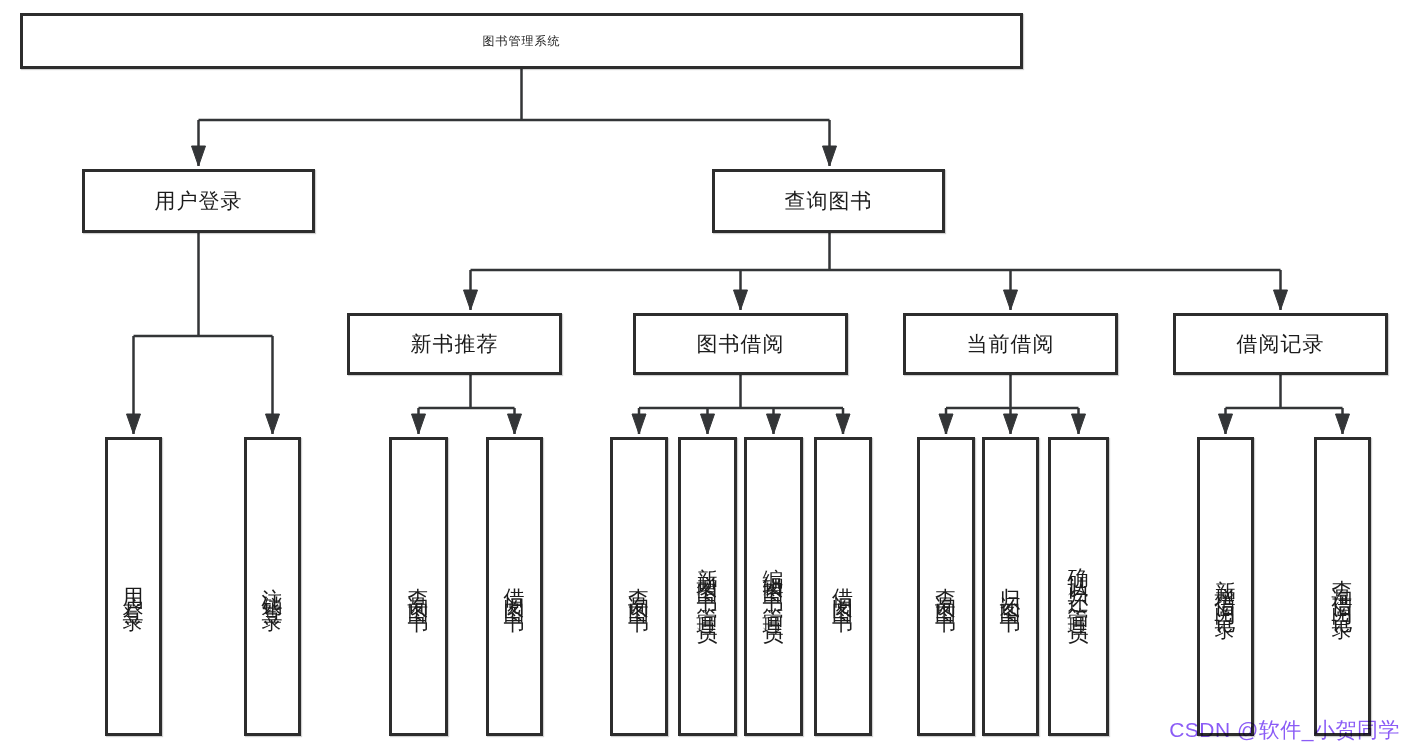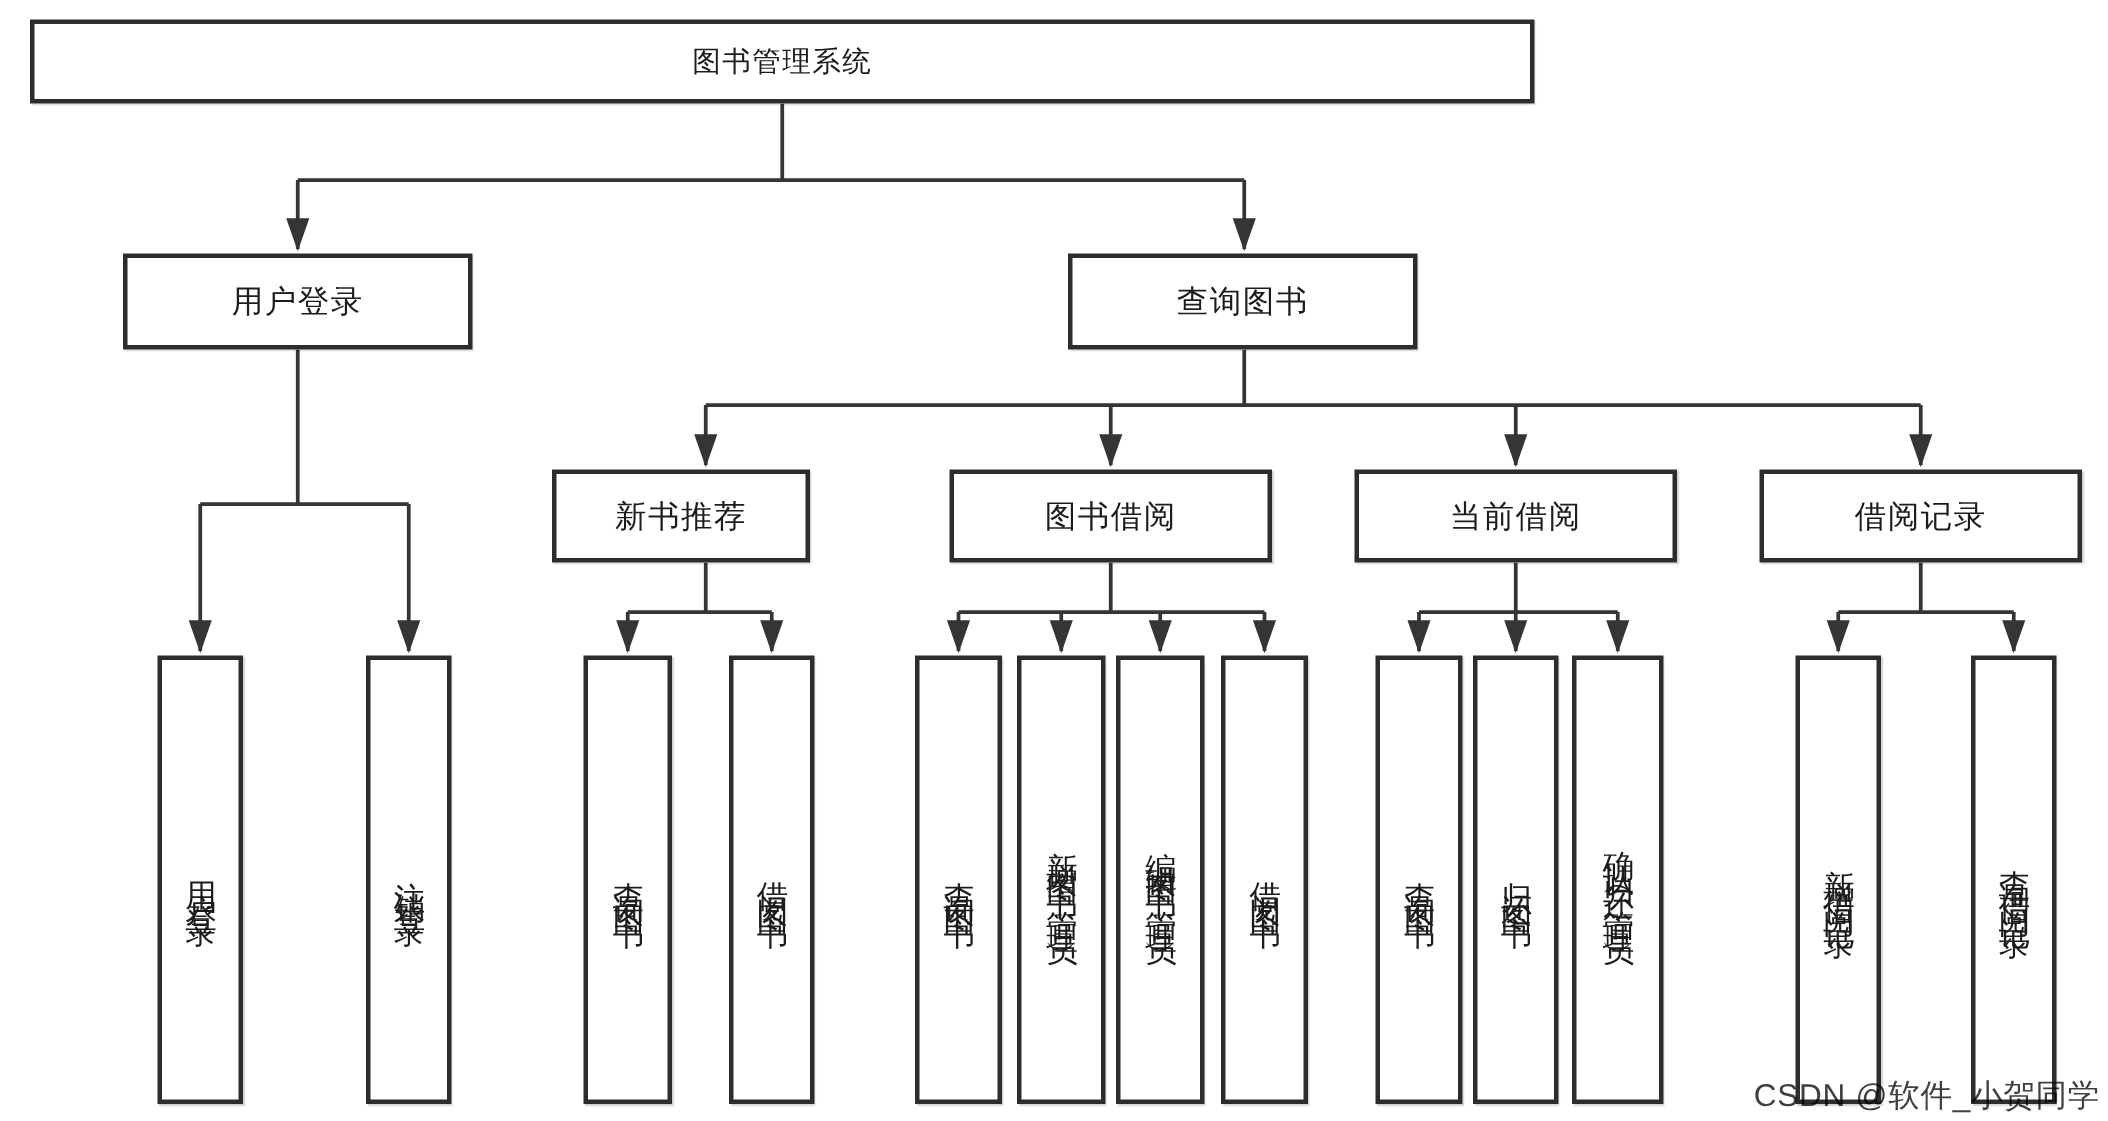--- a/index.html
+++ b/index.html
@@ -19,35 +19,35 @@
     border:3px solid #2d2d2d;
     box-shadow:1px 1px 1px rgba(0,0,0,0.18);
     display:flex;align-items:center;justify-content:center;
     z-index:2;
   }
   .hlabel{
     font-size:21px;
     letter-spacing:1px;
     white-space:nowrap;
   }
-  .root .hlabel{font-size:19px;}
+  .root .hlabel{font-size:12px;}
   .vbox{display:flex;align-items:center;justify-content:center;}
   .vlabel{
     writing-mode:vertical-rl;
     text-orientation:mixed;
     font-size:21px;
     letter-spacing:8px;
     line-height:1.1;
   }
   #watermark{
     position:absolute;
     right:5px;bottom:3px;
     z-index:3;
     font-size:21px;
-    color:#404040;
+    color:#8b5cf6;
     mix-blend-mode:multiply;
     white-space:nowrap;
     letter-spacing:0.5px;
   }
 </style>
 </head>
 <body>
 
 <div id="stage">
 
@@ -98,21 +98,21 @@
     <span class="hlabel">图书管理系统</span>
   </div>
 
   <div class="box" style="left:82px;top:169px;width:233px;height:64px">
     <span class="hlabel">用户登录</span>
   </div>
   <div class="box" style="left:712px;top:169px;width:233px;height:64px">
     <span class="hlabel">查询图书</span>
   </div>
 
-  <div class="box" style="left:368px;top:313px;width:172px;height:62px">
+  <div class="box" style="left:347px;top:313px;width:215px;height:62px">
     <span class="hlabel">新书推荐</span>
   </div>
   <div class="box" style="left:903px;top:313px;width:215px;height:62px">
     <span class="hlabel">当前借阅</span>
   </div>
   <div class="box" style="left:633px;top:313px;width:215px;height:62px">
     <span class="hlabel">图书借阅</span>
   </div>
   <div class="box" style="left:1173px;top:313px;width:215px;height:62px">
     <span class="hlabel">借阅记录</span>

